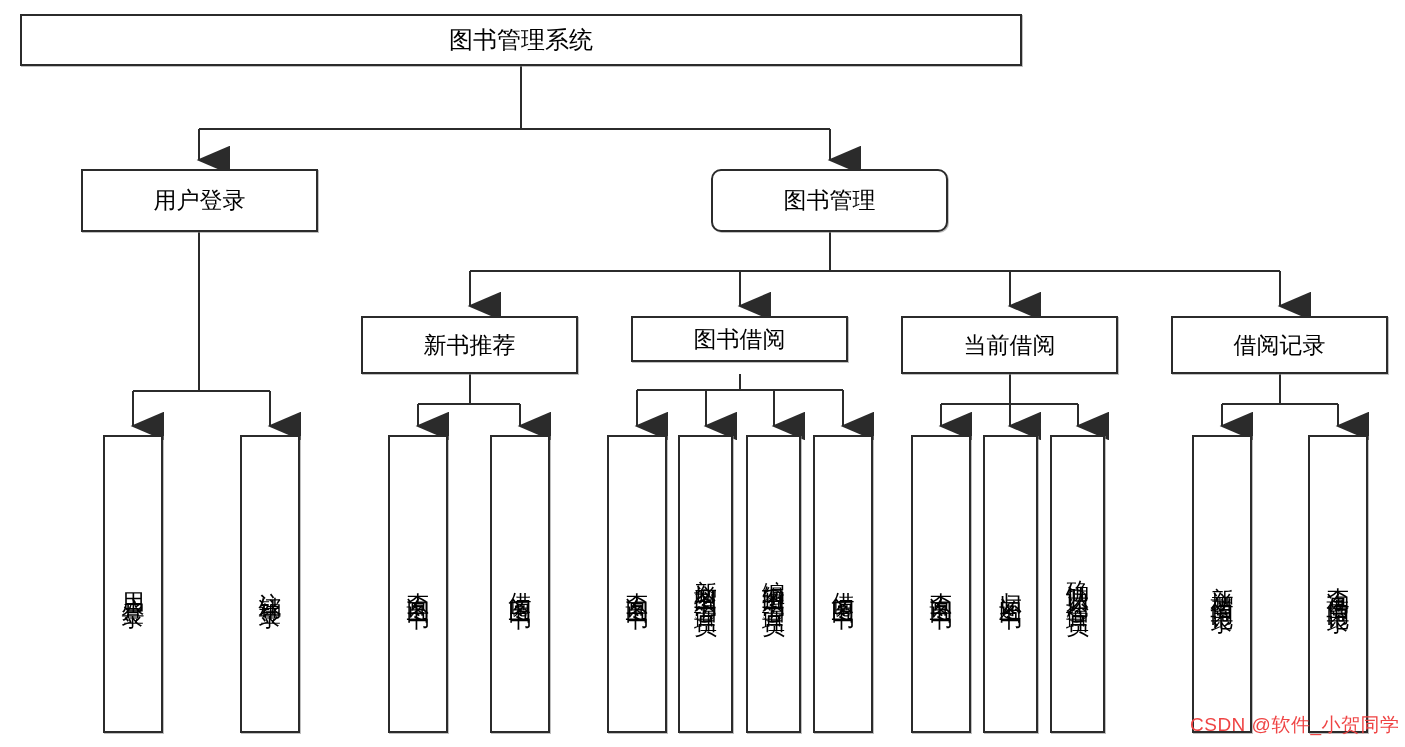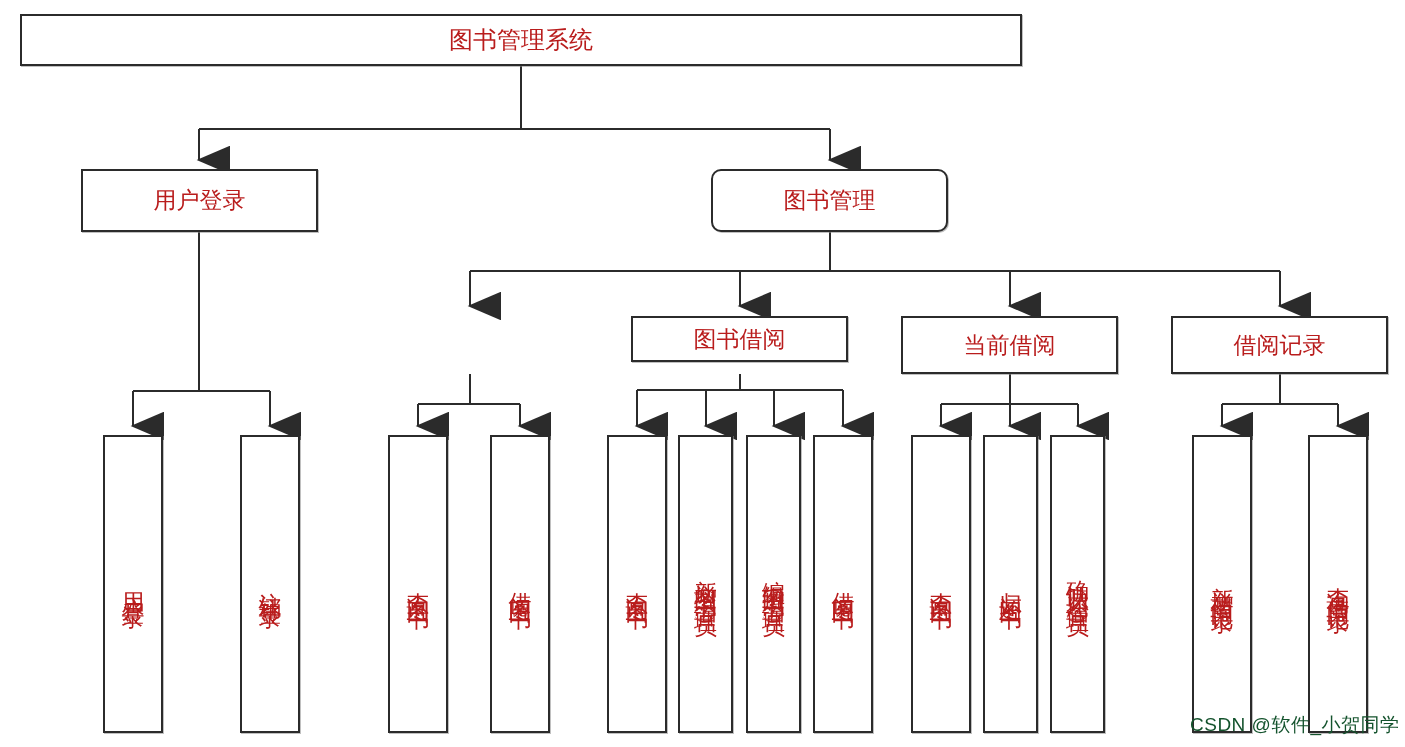--- a/index.html
+++ b/index.html
@@ -27,21 +27,21 @@
     pointer-events: none;
   }
   .node {
     position: absolute;
     box-sizing: border-box;
     background: #ffffff;
     border: 2px solid #2b2b2b;
     display: flex;
     align-items: center;
     justify-content: center;
-    color: #b91c1c;
+    color: #000000;
     box-shadow: 1px 1px 0 rgba(140,140,140,0.55);
   }
   .node-label {
     display: block;
     text-align: center;
     line-height: 1.22;
     white-space: nowrap;
   }
   .node.horizontal .node-label {
     font-size: 23px;
@@ -58,21 +58,21 @@
     text-orientation: upright;
     font-size: 23px;
     letter-spacing: 5px;
     line-height: 1;
     white-space: nowrap;
     max-height: 100%;
   }
   #watermark {
     position: absolute;
     font-size: 19px;
-    color: #14532d;
+    color: #ef4444;
     white-space: nowrap;
     letter-spacing: 0.5px;
     font-family: "Liberation Sans", "DejaVu Sans", sans-serif;
   }
 </style>
 </head>
 <body>
 
 <div id="diagram-canvas">
 
@@ -134,20 +134,23 @@
     <span class="node-label">图书管理系统</span>
   </div>
 
   <div class="node horizontal" style="left:81px; top:169px; width:237px; height:63px;">
     <span class="node-label">用户登录</span>
   </div>
   <div class="node horizontal" style="left:711px; top:169px; width:237px; height:63px;border-radius:10px;">
     <span class="node-label">图书管理</span>
   </div>
 
+  <div class="node horizontal" style="left:361px; top:316px; width:217px; height:58px;">
+    <span class="node-label">新书推荐</span>
+  </div>
   <div class="node horizontal" style="left:631px; top:316px; width:217px; height:46px;">
     <span class="node-label">图书借阅</span>
   </div>
   <div class="node horizontal" style="left:901px; top:316px; width:217px; height:58px;">
     <span class="node-label">当前借阅</span>
   </div>
   <div class="node horizontal" style="left:1171px; top:316px; width:217px; height:58px;">
     <span class="node-label">借阅记录</span>
   </div>
 

